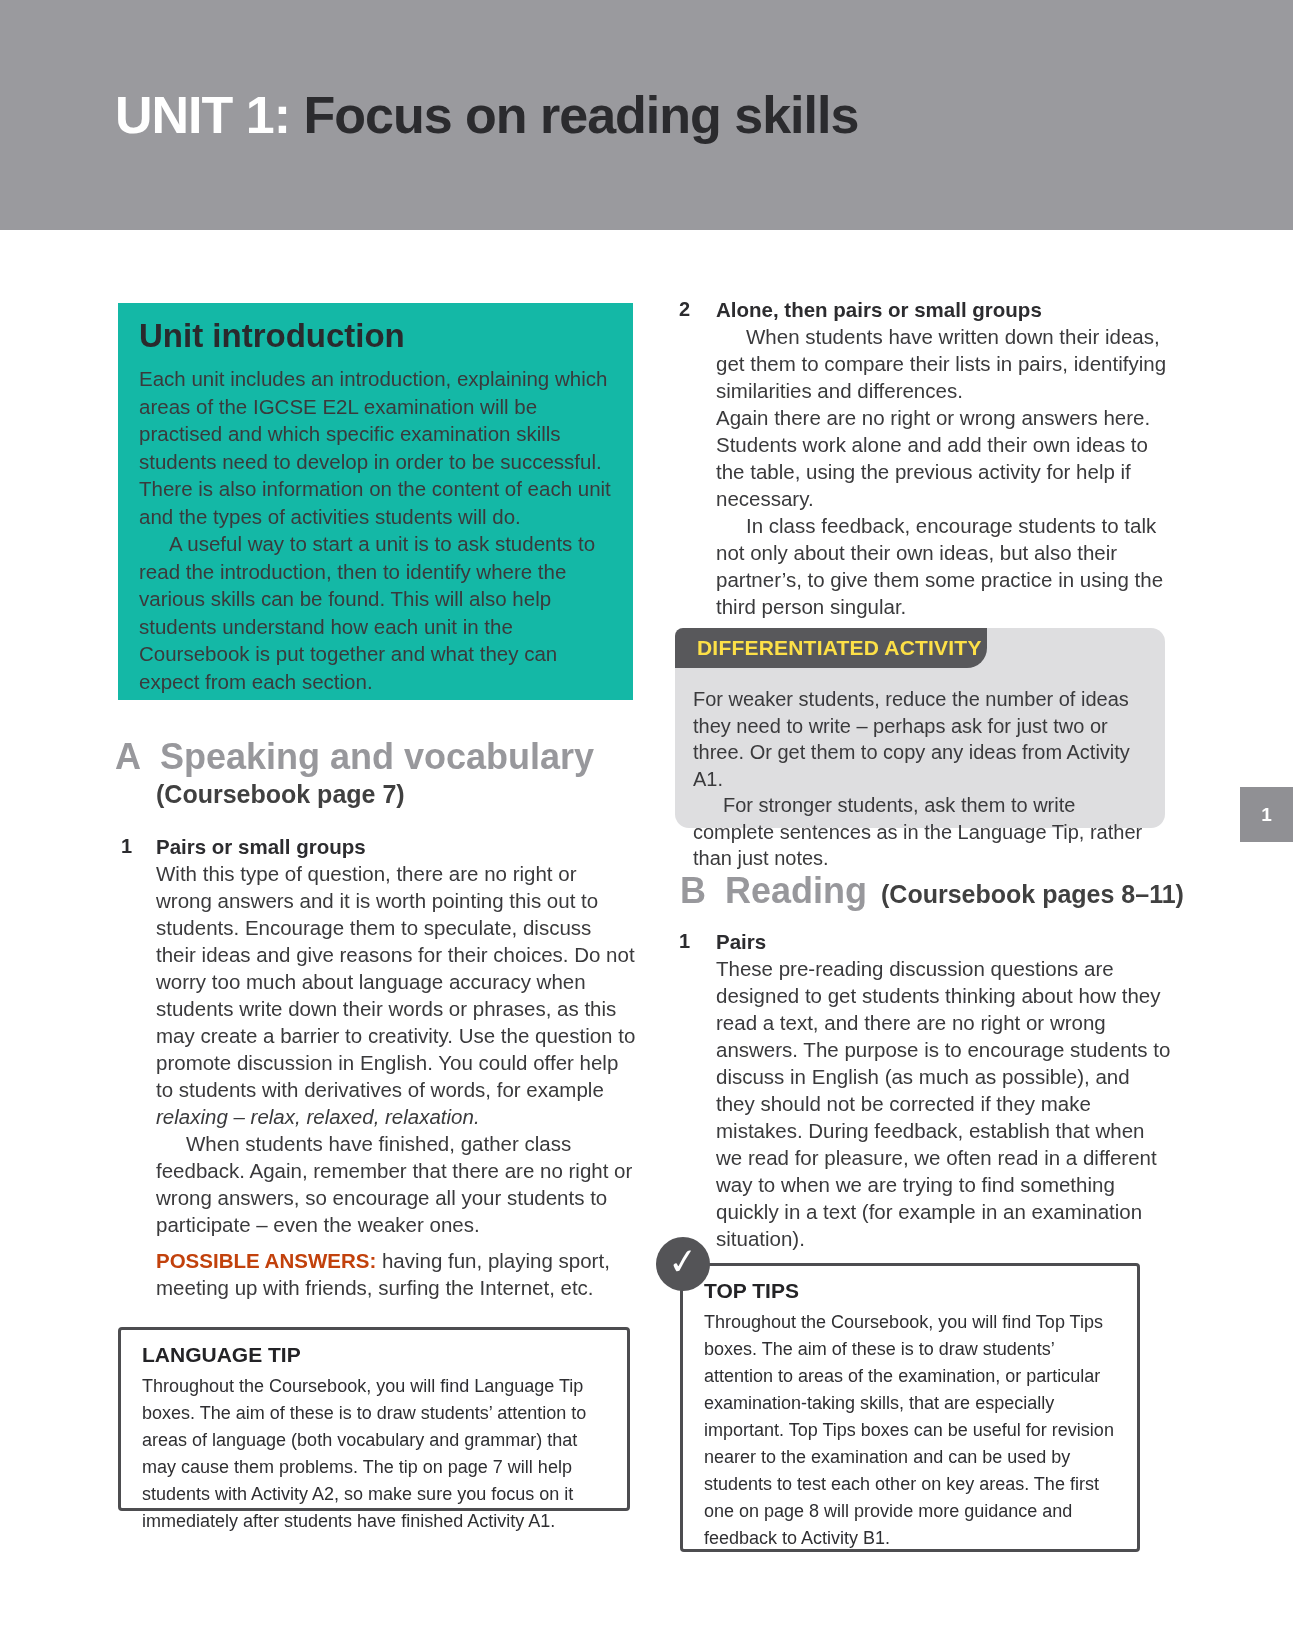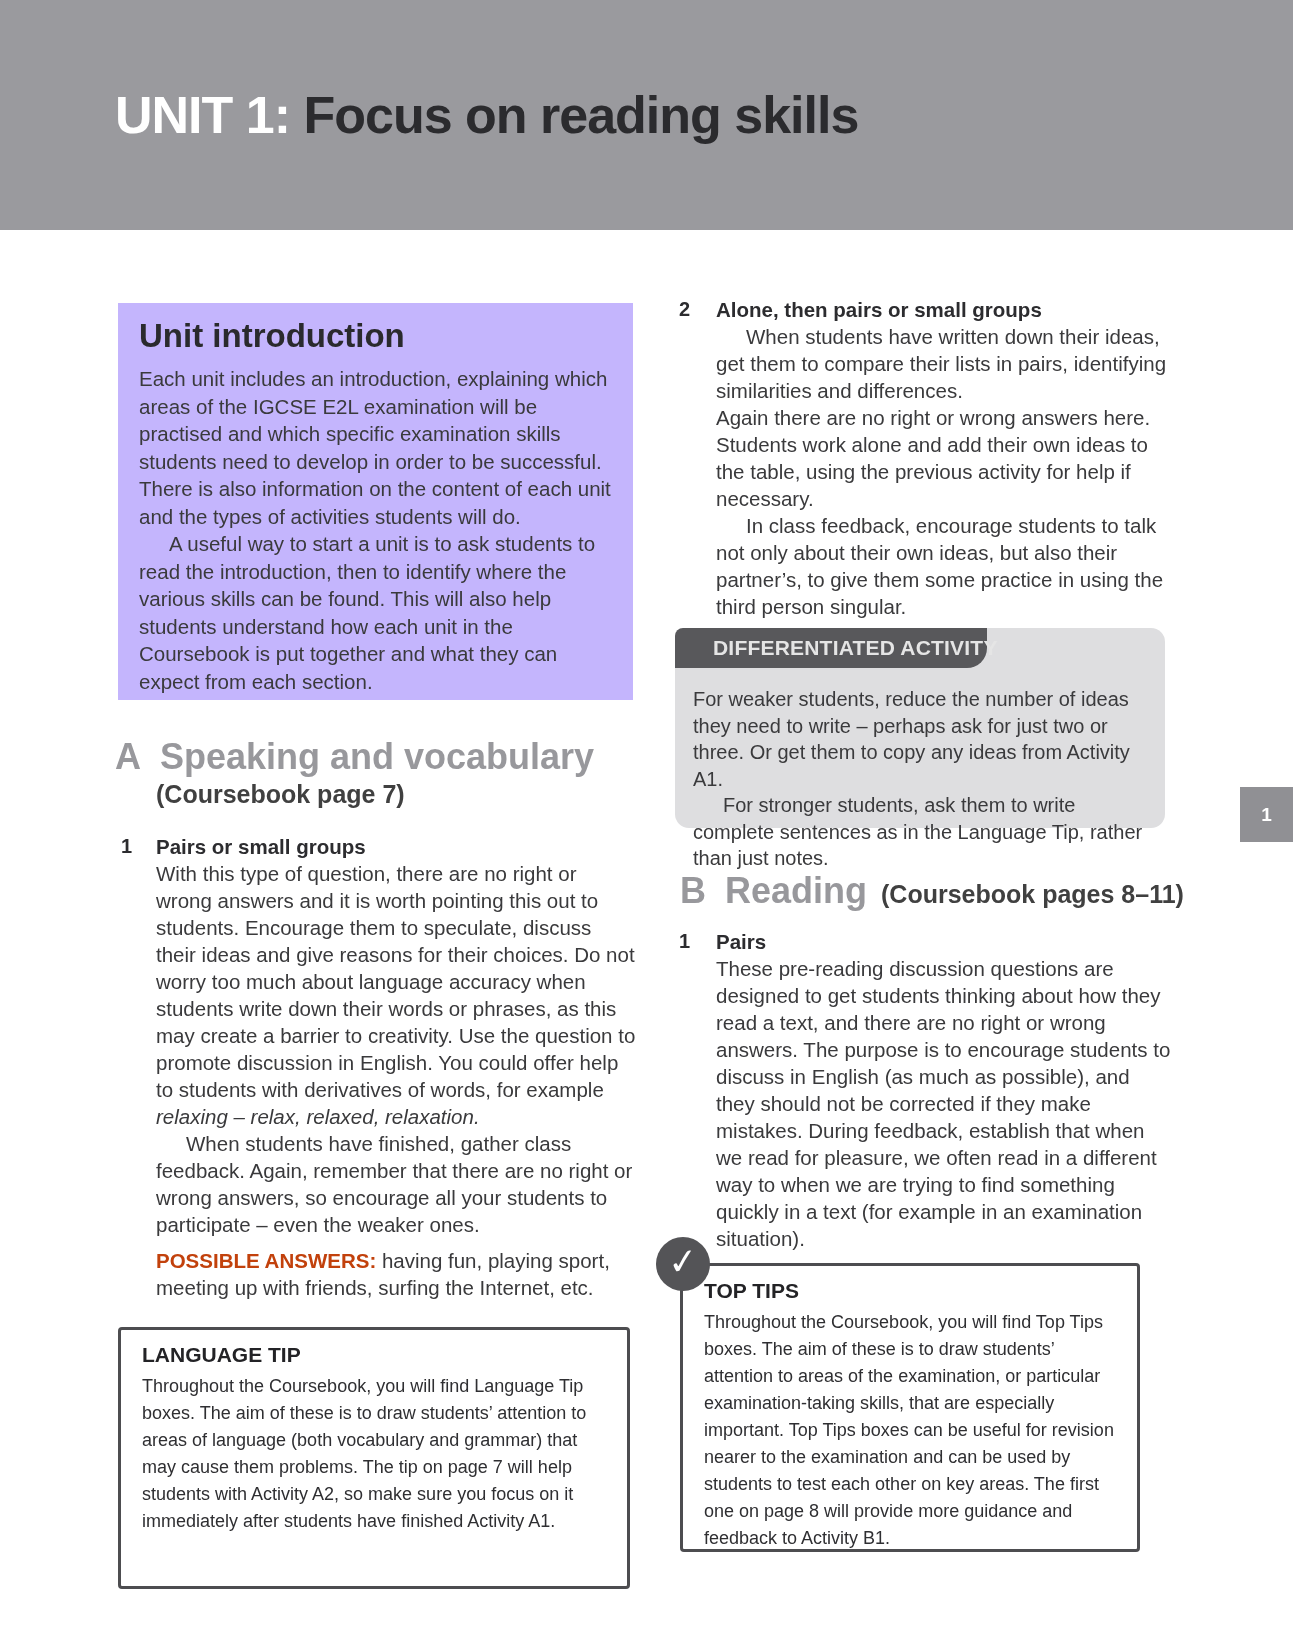--- a/index.html
+++ b/index.html
@@ -45,21 +45,21 @@
   
   p { margin: 0; }
   .body-text { font-size: 20.5px; line-height: 27px; color: #3a3a3c; }
   .indent { text-indent: 30px; }
 
   
   .intro-box {
     position: absolute;
     left: 118px; top: 303px;
     width: 515px; height: 397px;
-    background: #c4b5fd;
+    background: #14b8a6;
     box-sizing: border-box;
     padding: 14px 20px 16px 21px;
   }
   .intro-box h2 {
     margin: 0 0 10px 0;
     font-size: 33px; font-weight: bold; color: #2a2a2d;
   }
   .intro-box .body-text { line-height: 27.5px; }
 
   
@@ -96,21 +96,21 @@
     border-radius: 4px;
     box-sizing: border-box;
     padding: 13px 20px 0 21px;
   }
   .tip-box h3 {
     margin: 0 0 6px 0;
     font-size: 21px; font-weight: bold; color: #232326;
   }
   .tip-body { font-size: 18px; line-height: 27px; color: #2f2f32; }
 
-  .language-tip { left: 118px; top: 1327px; width: 512px; height: 262px; }
+  .language-tip { left: 118px; top: 1327px; width: 512px; height: 184px; }
   .top-tips     { left: 680px; top: 1263px; width: 460px; height: 289px; }
 
   
   .check-badge {
     position: absolute;
     left: 656px; top: 1237px;
     width: 54px; height: 54px;
     background: #545457;
     border-radius: 50%;
     display: flex; align-items: center; justify-content: center;
@@ -135,23 +135,22 @@
     position: absolute;
     left: 0; top: 0;
     height: 40px; width: 312px;
     background: #58585b;
     border-radius: 8px 0 20px 0;
     display: flex; align-items: center;
     padding-left: 22px;
     box-sizing: border-box;
   }
   .diff-tab span {
-    color: #e5e5e5; font-weight: bold; font-size: 21px; letter-spacing: 0.2px;
+    color: #fde047; font-weight: bold; font-size: 21px; letter-spacing: 0.2px;
     white-space: nowrap;
-    margin-left: 16px;
   }
   .diff-box .body-text { font-size: 20px; line-height: 26.5px; }
 </style>
 </head>
 <body>
 
 <div class="page">
 
   <header class="banner">
     <div class="banner-inner">

